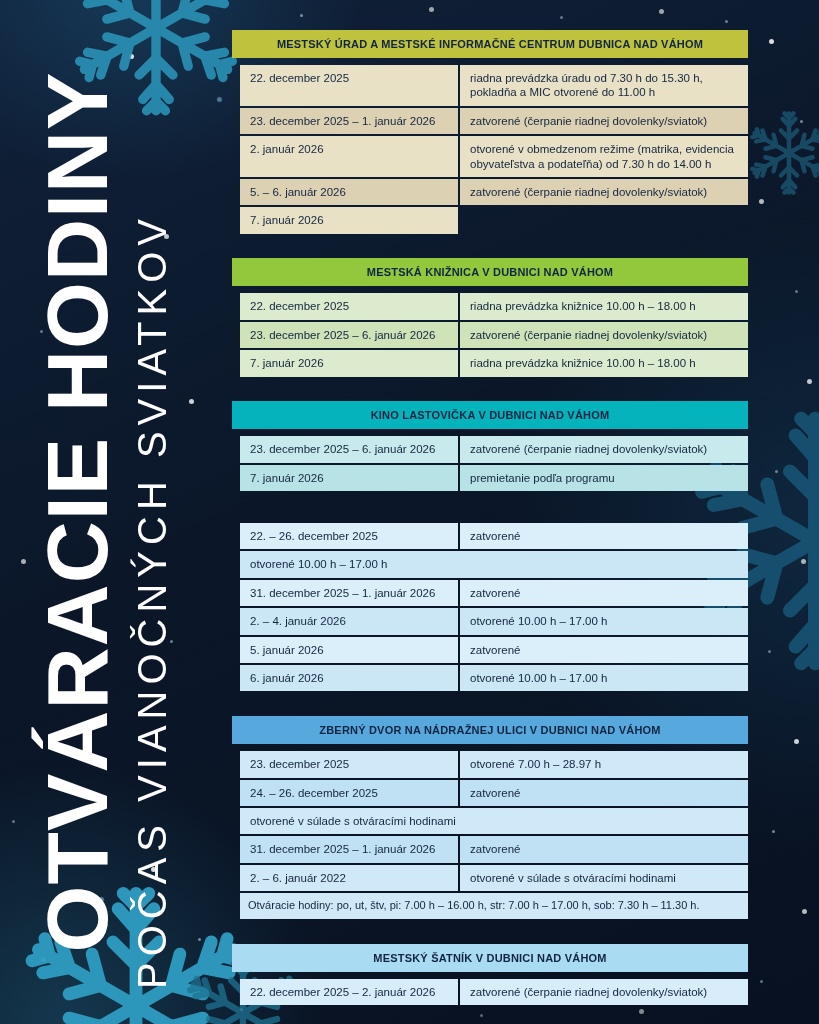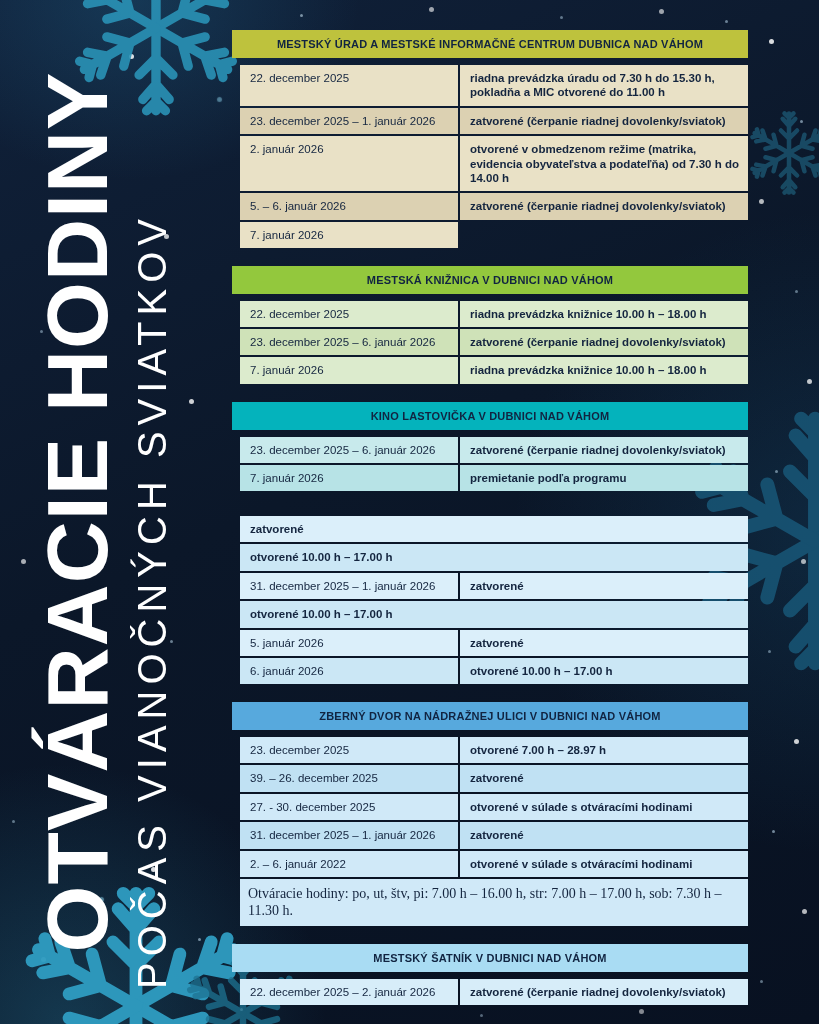--- a/index.html
+++ b/index.html
@@ -91,24 +91,24 @@
     color:#112441;
   }
   .tbody { margin-top:7px; display:flex; flex-direction:column; gap:2px; }
   .trow { display:flex; gap:2px;padding-left:8px; }
   .cell {
     padding:6px 8px 6px 10px;
     font-size:11.5px; line-height:1.25;
     color:#14253f;
   }
   .cell.date { flex:0 0 218px; padding-right:4px; }
-  .cell.info { flex:1;font-weight:bold; }
+  .cell.info { flex:1; }
   .trow:nth-child(odd) .cell { background:var(--row-a); }
   .trow:nth-child(even) .cell { background:var(--row-b); }
-  .trow.full .cell { background:var(--row-a); flex:1; font-size:14px; padding:6px 8px;font-family:Liberation Serif, serif; }
+  .trow.full .cell { background:var(--row-a); flex:1; font-size:11px; padding:6px 8px; }
 </style>
 </head>
 <body>
 
 <svg width="0" height="0" style="position:absolute" aria-hidden="true">
   <defs>
     <g id="flake6" fill="none" stroke-linecap="round">
       <g id="flake-arm">
         <path d="M0 0 V-44 M0 -16 L-9 -25 M0 -16 L9 -25 M0 -30 L-7 -38 M0 -30 L7 -38 M-5 -44 L0 -39 L5 -44"></path>
       </g>
@@ -201,30 +201,32 @@
       <div class="trow">
         <div class="cell date">7. január 2026</div>
         <div class="cell info">premietanie podľa programu</div>
       </div>
     </div>
   </section>
 
   <section class="tbl" style="--head: #9ed2ee; --row-a: #dbeffa; --row-b: #cbe7f5;">
     <div class="tbody">
       <div class="trow">
+        <div class="cell date">22. – 26. december 2025</div>
         <div class="cell info">zatvorené</div>
       </div>
       <div class="trow">
         <div class="cell info">otvorené 10.00 h – 17.00 h</div>
       </div>
       <div class="trow">
         <div class="cell date">31. december 2025 – 1. január 2026</div>
         <div class="cell info">zatvorené</div>
       </div>
       <div class="trow">
+        <div class="cell date">2. – 4. január 2026</div>
         <div class="cell info">otvorené 10.00 h – 17.00 h</div>
       </div>
       <div class="trow">
         <div class="cell date">5. január 2026</div>
         <div class="cell info">zatvorené</div>
       </div>
       <div class="trow">
         <div class="cell date">6. január 2026</div>
         <div class="cell info">otvorené 10.00 h – 17.00 h</div>
       </div>
@@ -232,25 +234,24 @@
   </section>
 
   <section class="tbl" style="--head: #57a9dd; --row-a: #d0e9f8; --row-b: #c0e1f3;">
     <div class="thead">ZBERNÝ DVOR NA NÁDRAŽNEJ ULICI V DUBNICI NAD VÁHOM</div>
     <div class="tbody">
       <div class="trow">
         <div class="cell date">23. december 2025</div>
         <div class="cell info">otvorené 7.00 h – 28.97 h</div>
       </div>
       <div class="trow">
-        <div class="cell date">39. – 26. december 2025</div>
-        <div class="cell info">zatvorené</div>
-      </div>
-      <div class="trow">
-        <div class="cell date">27. - 30. december 2025</div>
+        <div class="cell date">24. – 26. december 2025</div>
+        <div class="cell info">zatvorené</div>
+      </div>
+      <div class="trow">
         <div class="cell info">otvorené v súlade s otváracími hodinami</div>
       </div>
       <div class="trow">
         <div class="cell date">31. december 2025 – 1. január 2026</div>
         <div class="cell info">zatvorené</div>
       </div>
       <div class="trow">
         <div class="cell date">2. – 6. január 2022</div>
         <div class="cell info">otvorené v súlade s otváracími hodinami</div>
       </div>

